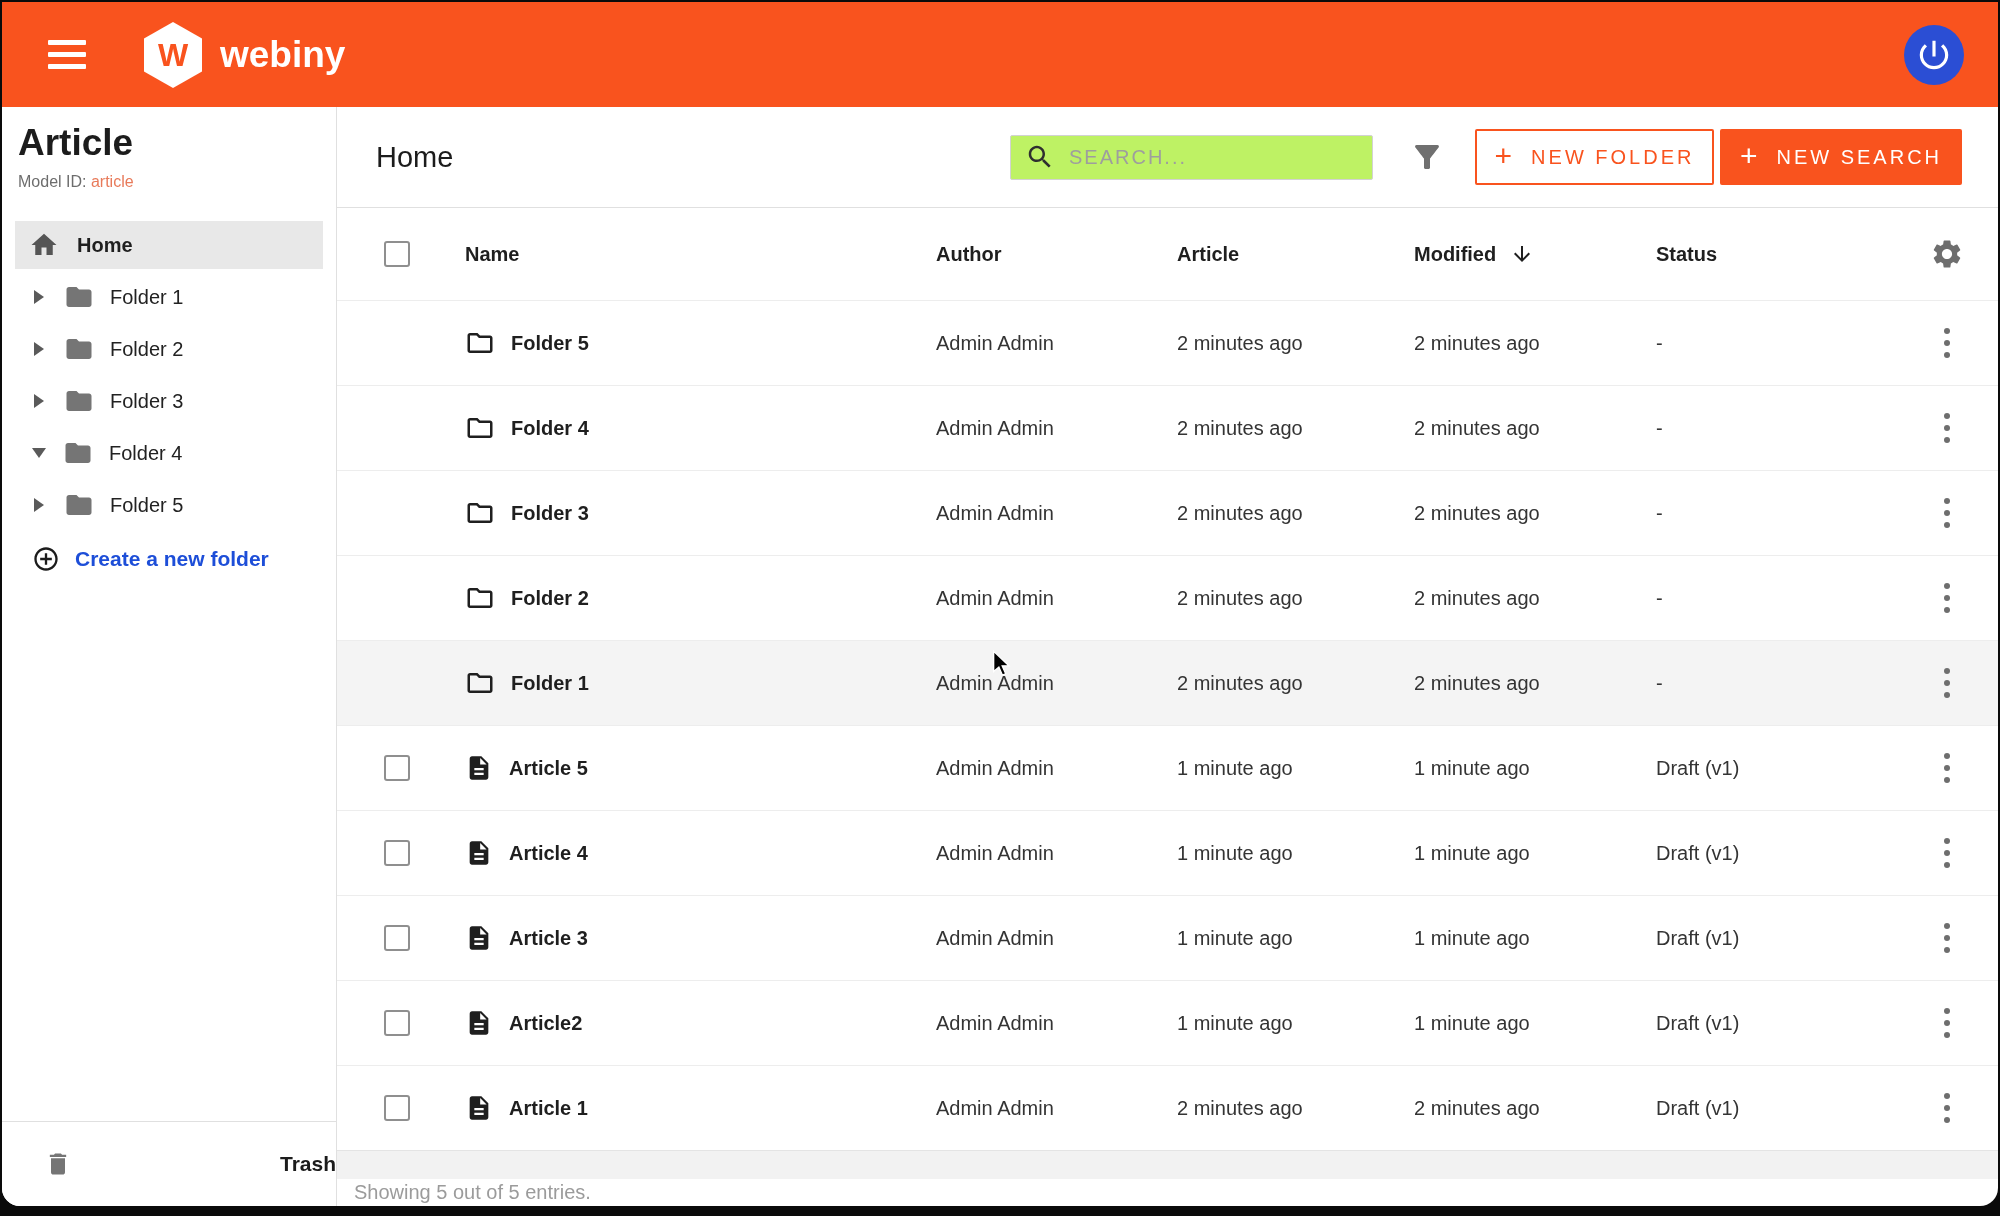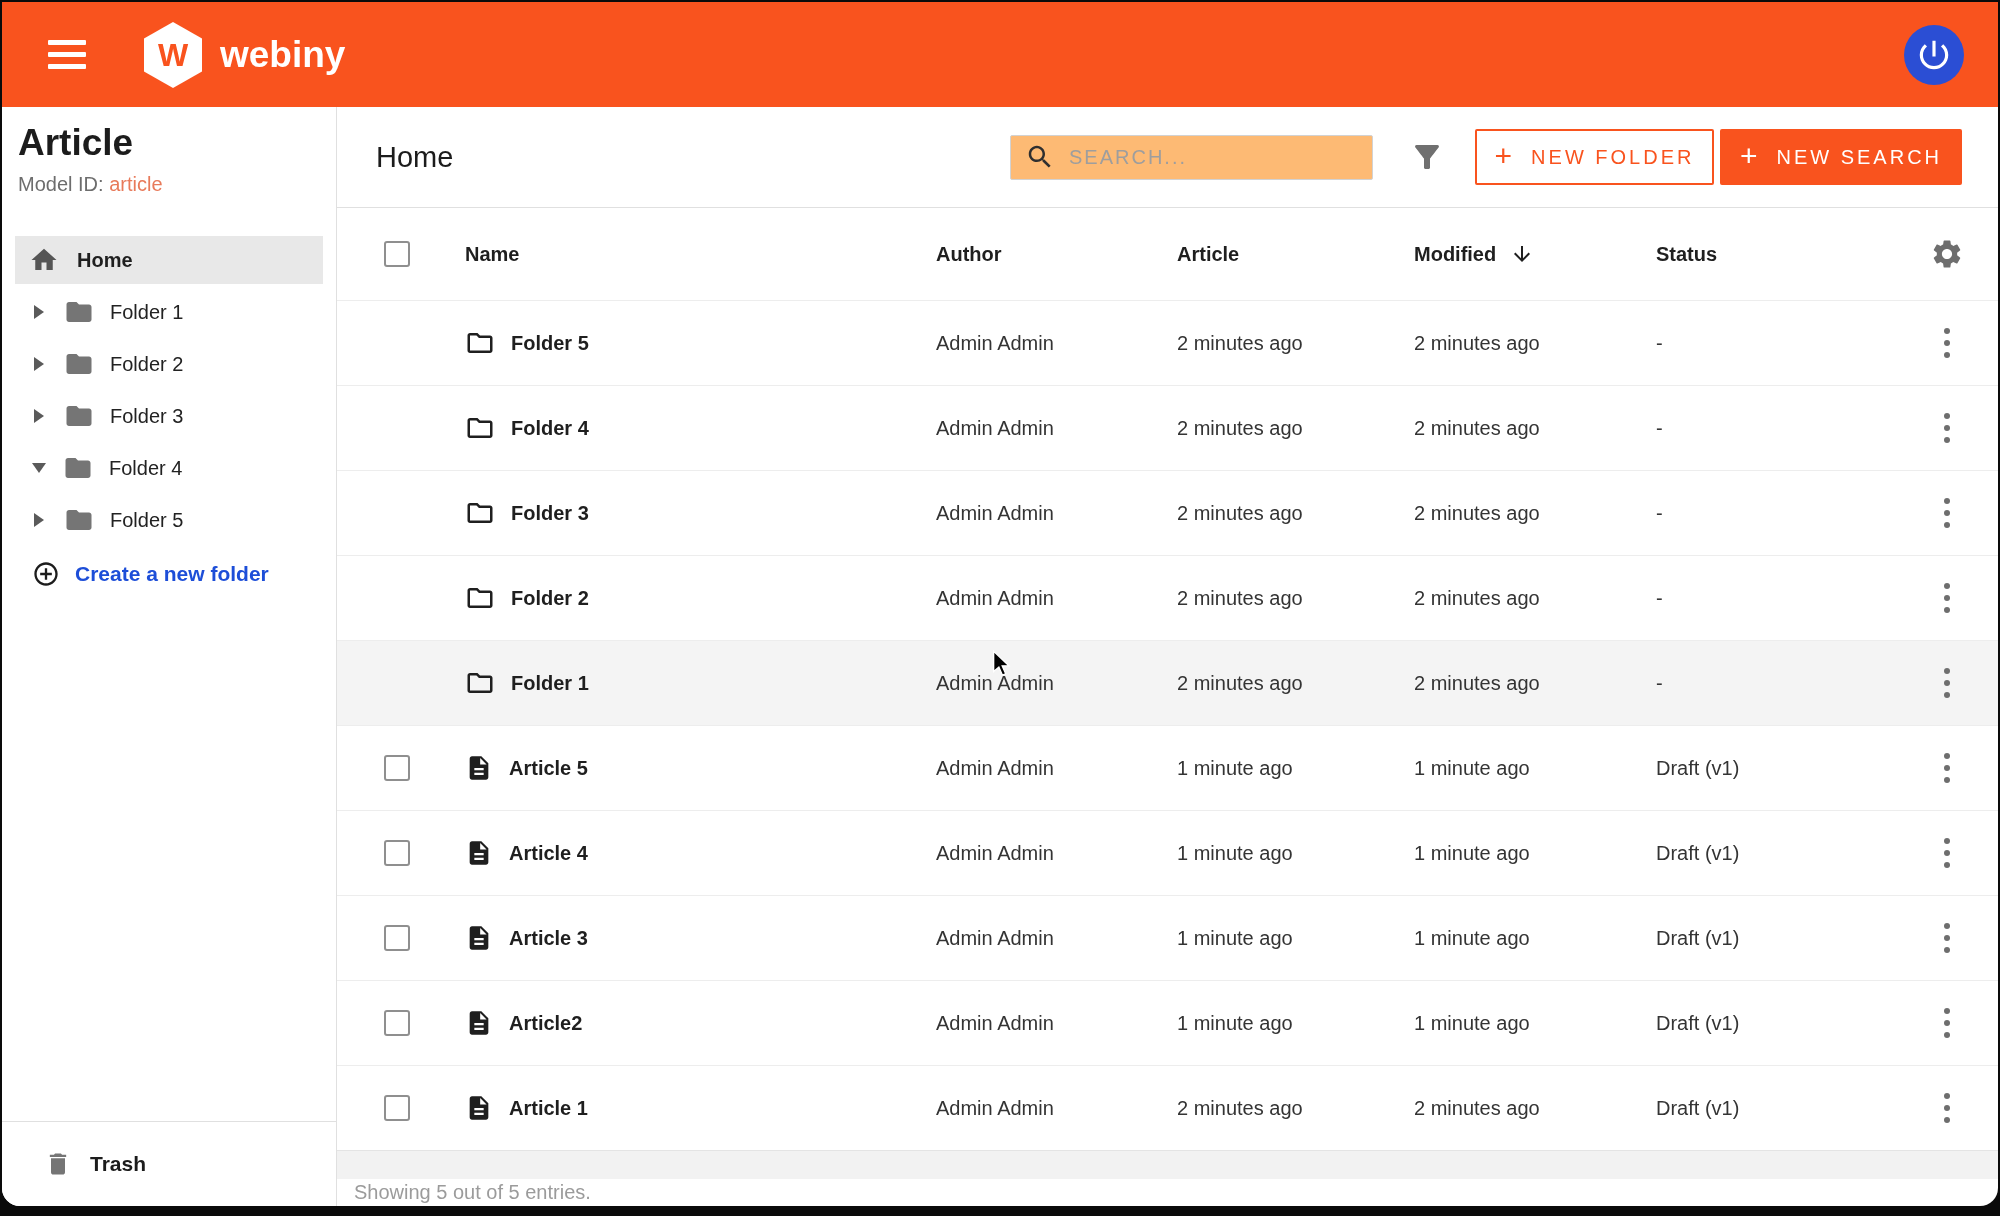--- a/index.html
+++ b/index.html
@@ -14,45 +14,45 @@
   .hamburger i{display:block;width:38px;height:5px;background:#fff;border-radius:1px;}
   .brand{display:flex;align-items:center;margin-left:42px;}
   .brand-word{color:#fff;font-size:37px;font-weight:700;margin-left:14px;letter-spacing:0px;}
   .avatar{margin-left:auto;width:60px;height:60px;border-radius:50%;background:#2b4ed4;
     display:flex;align-items:center;justify-content:center;cursor:pointer;}
   
   .body-row{display:flex;height:1099px;}
   .sidebar{width:335px;box-sizing:border-box;border-right:1px solid #e0e0e0;display:flex;
     flex-direction:column;padding-top:12px;background:#fff;}
   .sidebar-title{font-size:37px;font-weight:600;color:#1c1c1c;padding:0 16px;line-height:48px;}
-  .model-id{font-size:20px;color:#6d6d6d;padding:6px 16px 0 16px;margin-bottom:40px;}
+  .model-id{font-size:16px;color:#6d6d6d;padding:6px 16px 0 16px;margin-bottom:30px;}
   .model-id .val{color:#e87a5a;}
   .nav-home{margin:0 13px;height:48px;display:flex;align-items:center;background:#e8e8e8;
     padding:0 14px;gap:18px;font-weight:600;font-size:20px;color:#1f1f1f;cursor:pointer;}
   .tree{padding-top:2px;}
   .tree-item{height:52px;display:flex;align-items:center;padding-left:32px;font-size:20px;
     color:#222;cursor:pointer;}
   .chevron{width:0;height:0;border-left:10px solid #5a5a5a;border-top:7px solid transparent;
     border-bottom:7px solid transparent;margin-right:20px;flex:none;}
   .chevron.expanded{border-left:7px solid transparent;border-right:7px solid transparent;
     border-top:10px solid #5a5a5a;border-bottom:none;margin-right:17px;margin-left:-2px;}
   .tree-item .f-icon{margin-right:16px;flex:none;}
   .create-folder{height:52px;display:flex;align-items:center;padding-left:30px;gap:15px;
     font-weight:600;font-size:21px;color:#1d4ed8;margin-top:2px;cursor:pointer;}
   .sidebar-spacer{flex:1;}
   .trash-row{border-top:1px solid #e0e0e0;height:84px;display:flex;align-items:center;
-    padding-left:42px;gap:18px;font-weight:600;font-size:21px;color:#1c1c1c;cursor:pointer;}
+    padding-left:42px;gap:18px;font-weight:600;font-size:21px;color:#1c1c1c;cursor:pointer;justify-content:space-between;}
   
   main{flex:1;display:flex;flex-direction:column;min-width:0;}
   .main-header{height:100px;display:flex;align-items:center;padding:0 36px 0 39px;
     box-sizing:border-box;}
   .page-title{font-size:29px;font-weight:400;color:#1c1c1c;}
   .header-right{margin-left:auto;display:flex;align-items:center;}
   .search-box{width:363px;height:45px;border:1px solid #d2d2d2;border-radius:2px;display:flex;
-    align-items:center;padding:0 6px 0 14px;box-sizing:border-box;background:#fdba74;}
+    align-items:center;padding:0 6px 0 14px;box-sizing:border-box;background:#bef264;}
   .search-box svg{flex:none;margin-right:12px;}
   .search-box input{border:none;outline:none;font-size:20px;letter-spacing:2px;color:#444;
     width:100%;font-family:inherit;background:transparent;}
   .search-box input::placeholder{color:#9e9e9e;}
   .filter-btn{margin-left:36px;cursor:pointer;display:flex;}
   .btn{height:56px;display:flex;align-items:center;justify-content:center;font-size:20px;
     letter-spacing:3px;border-radius:2px;box-sizing:border-box;cursor:pointer;
     font-family:inherit;font-weight:500;}
   .btn .plus{font-size:30px;font-weight:400;margin-right:16px;line-height:1;position:relative;top:-1px;}
   .btn-outline{width:239px;border:2px solid #f9531e;color:#f9531e;background:#fff;margin-left:30px;}

